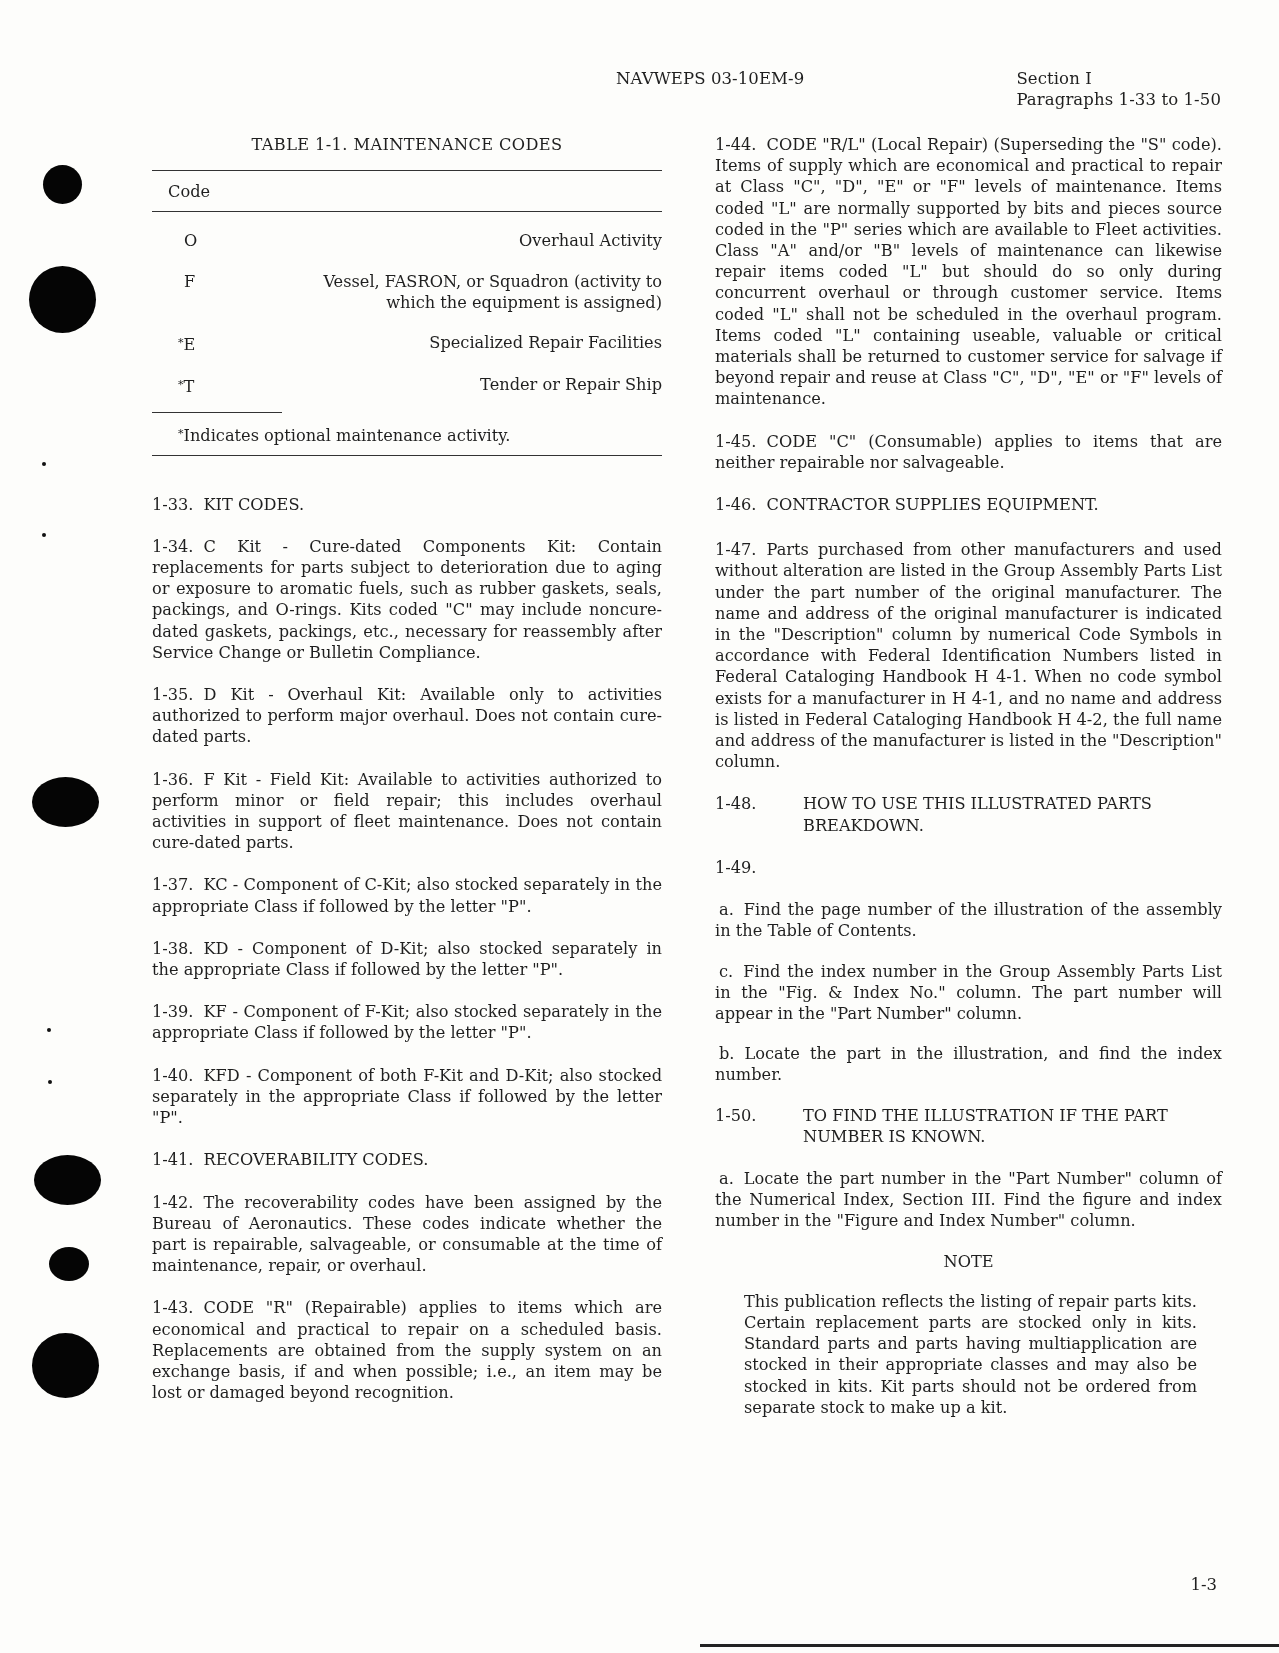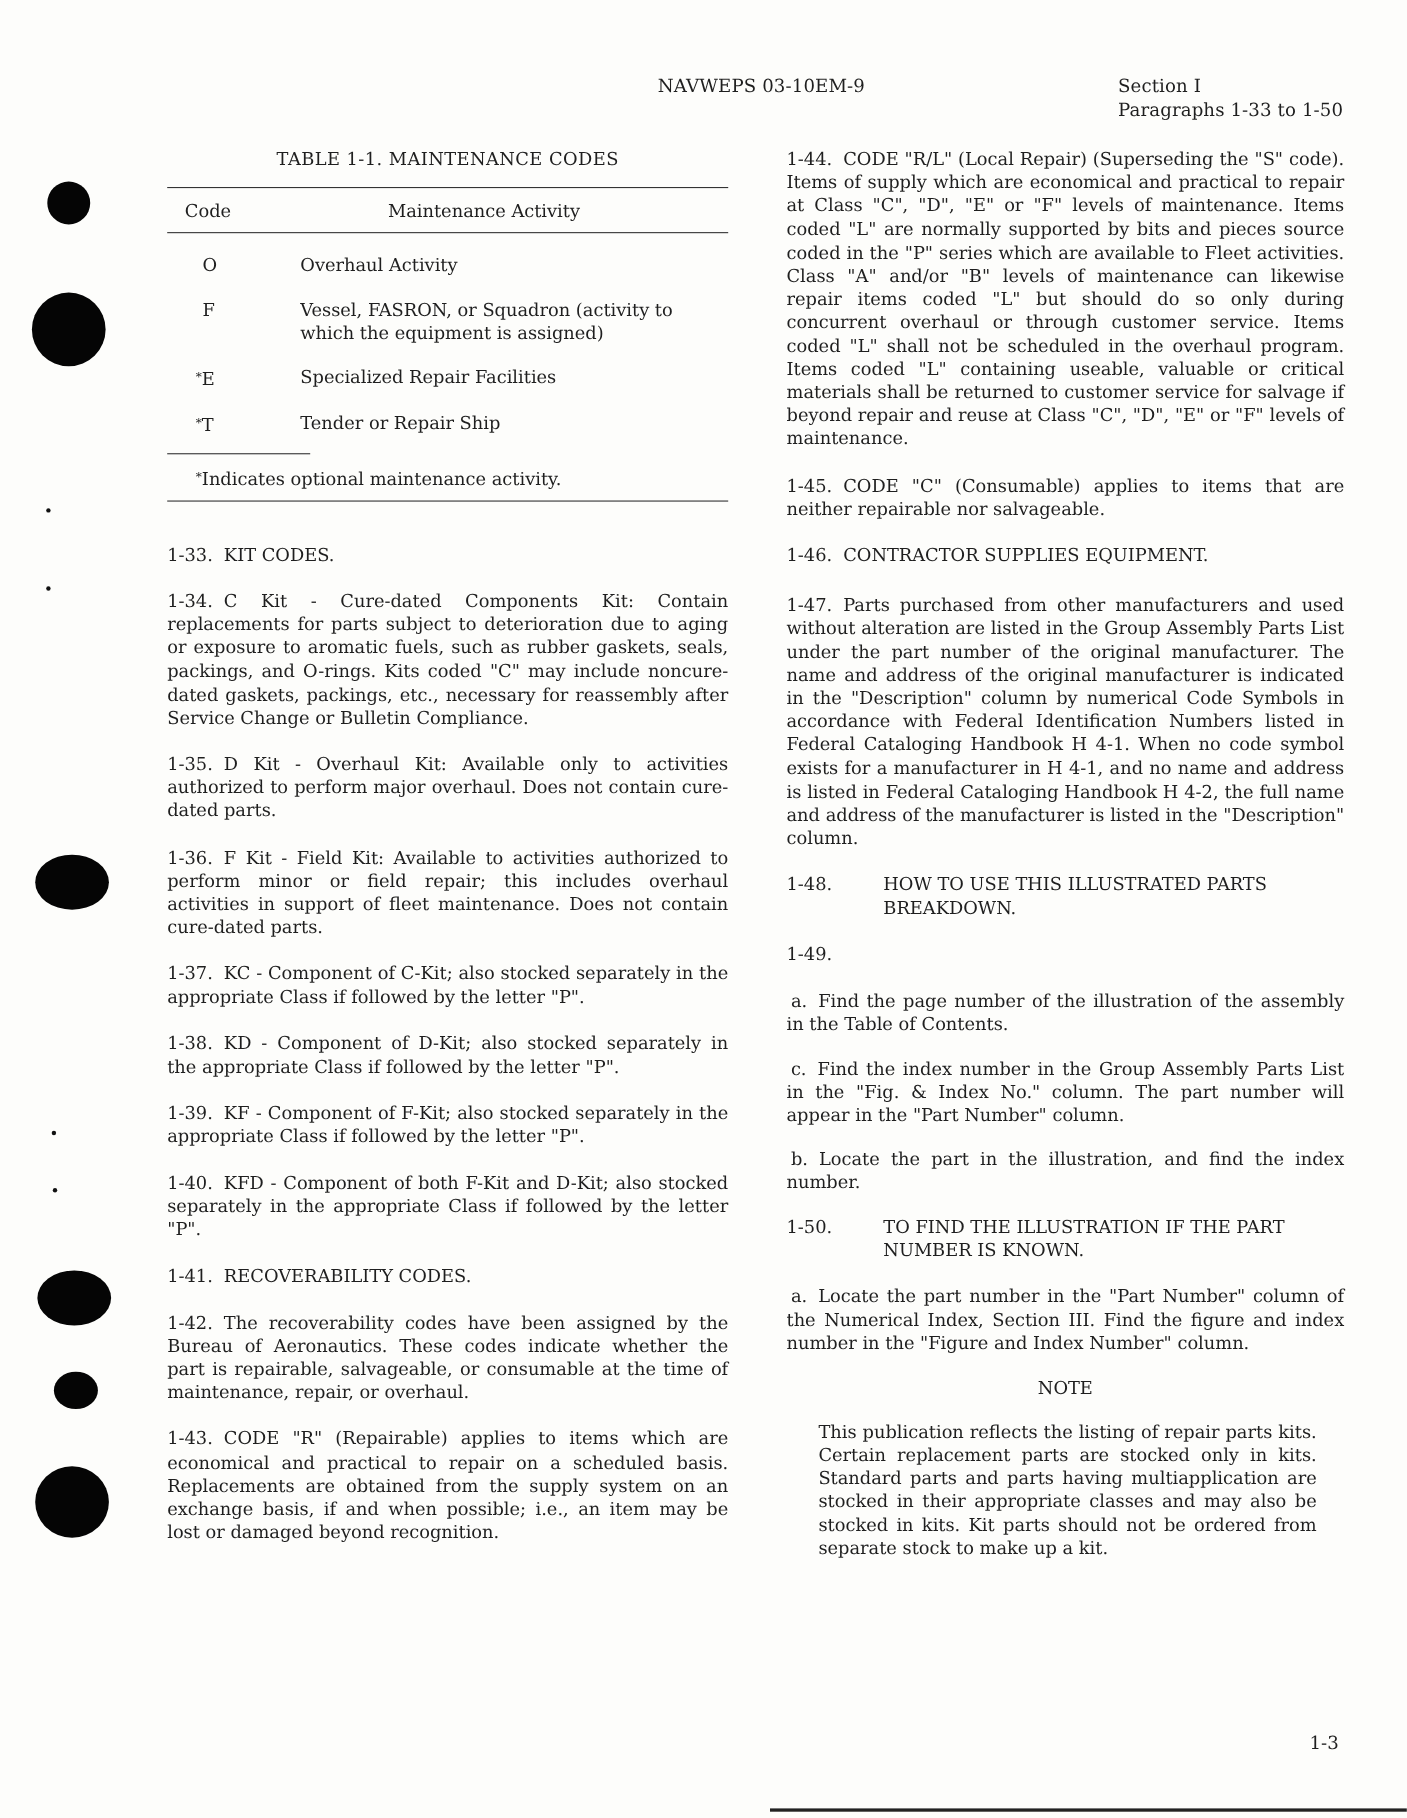--- a/index.html
+++ b/index.html
@@ -5,36 +5,36 @@
     html, body { margin: 0; padding: 0; }
     body {
       width: 1279px; height: 1653px; position: relative; overflow: hidden;
       background: #fdfdfb; color: #1f1f1f;
       font-family: "DejaVu Serif", "Liberation Serif", serif;
     }
     .hole { position: absolute; background: #050505; border-radius: 50%; }
     .dot { position: absolute; background: #111; border-radius: 50%; width: 4px; height: 4px; }
 
     .hdr { position: absolute; font-size: 16.5px; line-height: 21px; letter-spacing: 0.1px; }
-    .hdr-pub { left: 598px; top: 68px; }
+    .hdr-pub { left: 616px; top: 68px; }
     .hdr-right { right: 58px; top: 68px; }
 
     .col { position: absolute; font-size: 16.2px; line-height: 21.2px; }
     .col-left { left: 152px; top: 134px; width: 510px; }
     .col-right { left: 715px; top: 134px; width: 507px; }
 
     .tbl-title { text-align: center; margin: 0 0 15px 0; letter-spacing: 0.4px; }
     .rule { border-top: 1.5px solid #333; }
     .tbl-head { display: flex; padding: 10px 0 9px 0; }
     .tbl-head .c1 { width: 80px; padding-left: 16px; }
     .tbl-head .c2 { flex: 1; text-align: center; padding-right: 30px; }
     .tbl-body { padding-top: 18px; }
     .tbl-row { display: flex; margin-bottom: 19px; }
     .tbl-row .c1 { width: 121px; padding-left: 32px; box-sizing: border-box; flex-shrink: 0; }
-    .tbl-row .c2 { flex: 1; }
+    .tbl-row .c2 { flex: 1; text-align: right; }
     .short-rule { width: 130px; border-top: 1.5px solid #333; margin: -4px 0 0 0; }
     .foot { padding: 10px 0 8px 26px; }
     sup.ast { font-size: 11px; vertical-align: 4px; }
 
     p.para { margin: 0 0 21px 0; text-align: justify; }
     p.para .num { margin-right: 10px; }
     .heading { display: flex; margin: 0 0 21px 0; }
     .heading .num { width: 88px; flex-shrink: 0; }
     .heading .txt { flex: 1; }
     .step { margin: 0 0 19px 0; text-align: justify; }
@@ -63,21 +63,20 @@
 <div class="hdr hdr-right">
   <div>Section I</div>
   <div>Paragraphs 1-33 to 1-50</div>
 </div>
 
 <div class="col col-left">
   <div class="tbl-title">TABLE 1-1. MAINTENANCE CODES</div>
   <div class="rule"></div>
   <div class="tbl-head">
     <div class="c1">Code</div>
-    <div class="c2">Maintenance Activity</div>
   </div>
   <div class="rule"></div>
   <div class="tbl-body">
     <div class="tbl-row">
       <div class="c1"><span>O</span></div>
       <div class="c2">Overhaul Activity</div>
     </div>
     <div class="tbl-row">
       <div class="c1"><span>F</span></div>
       <div class="c2">Vessel, FASRON, or Squadron (activity to which the equipment is assigned)</div>

